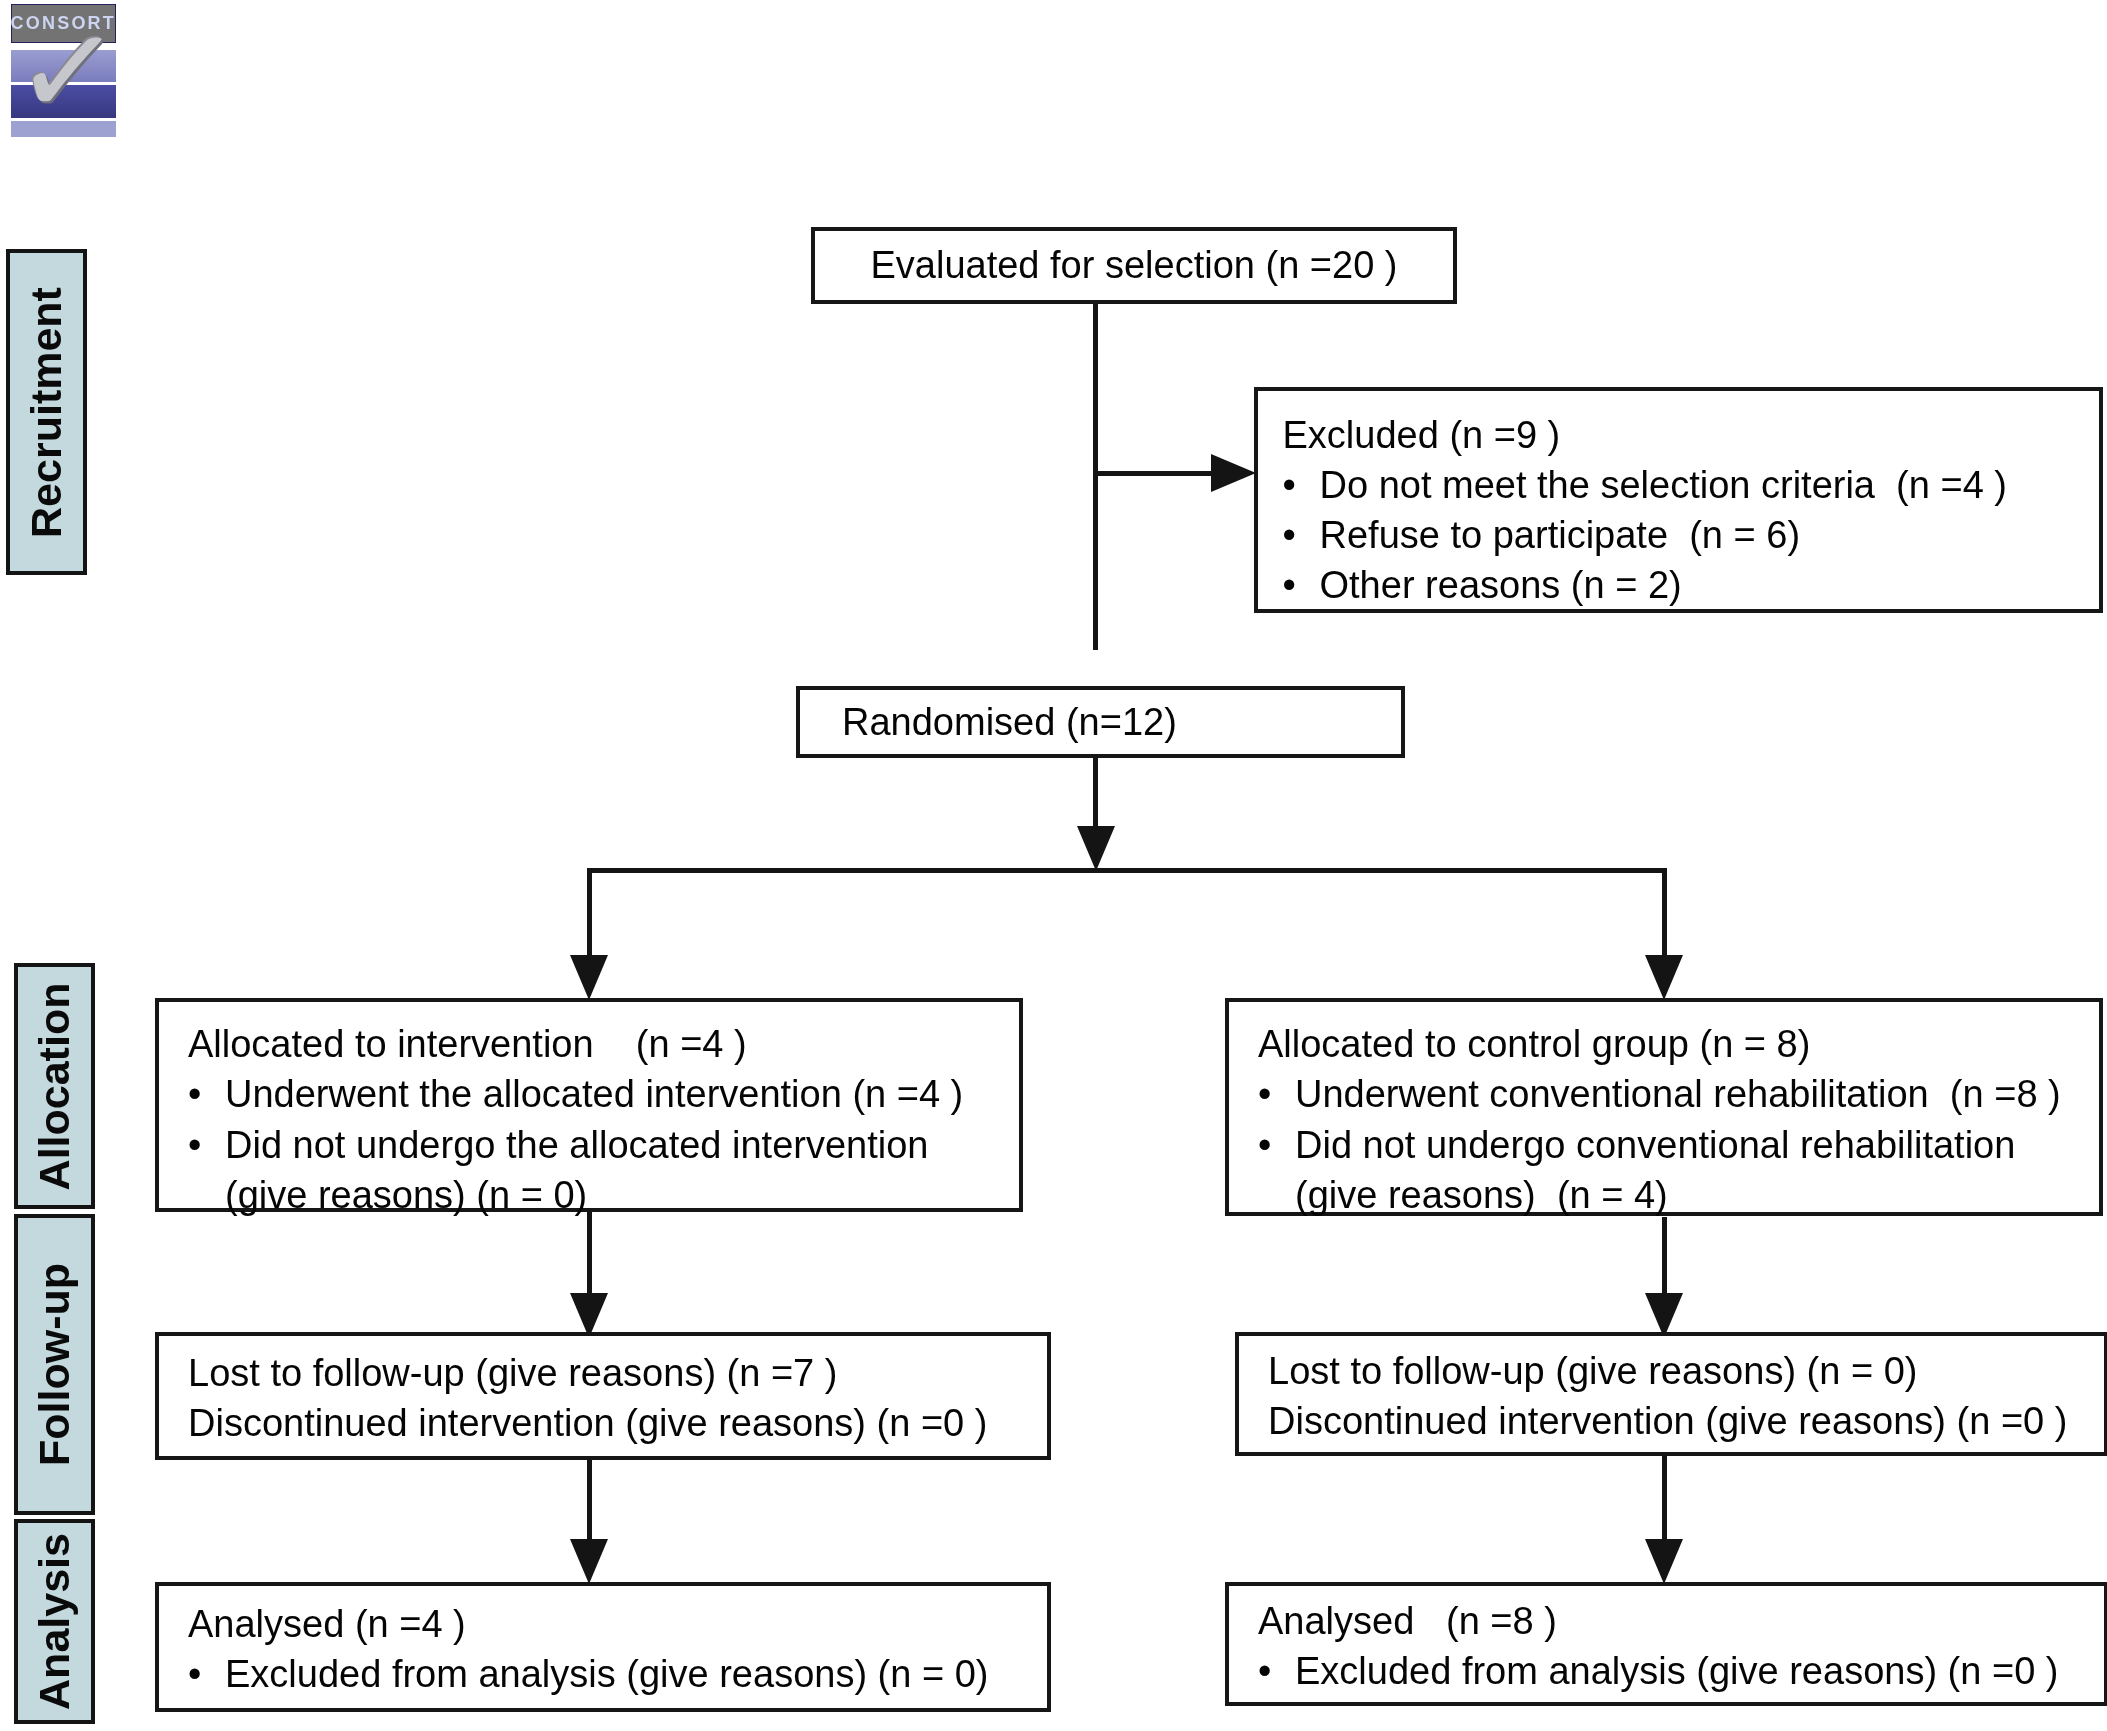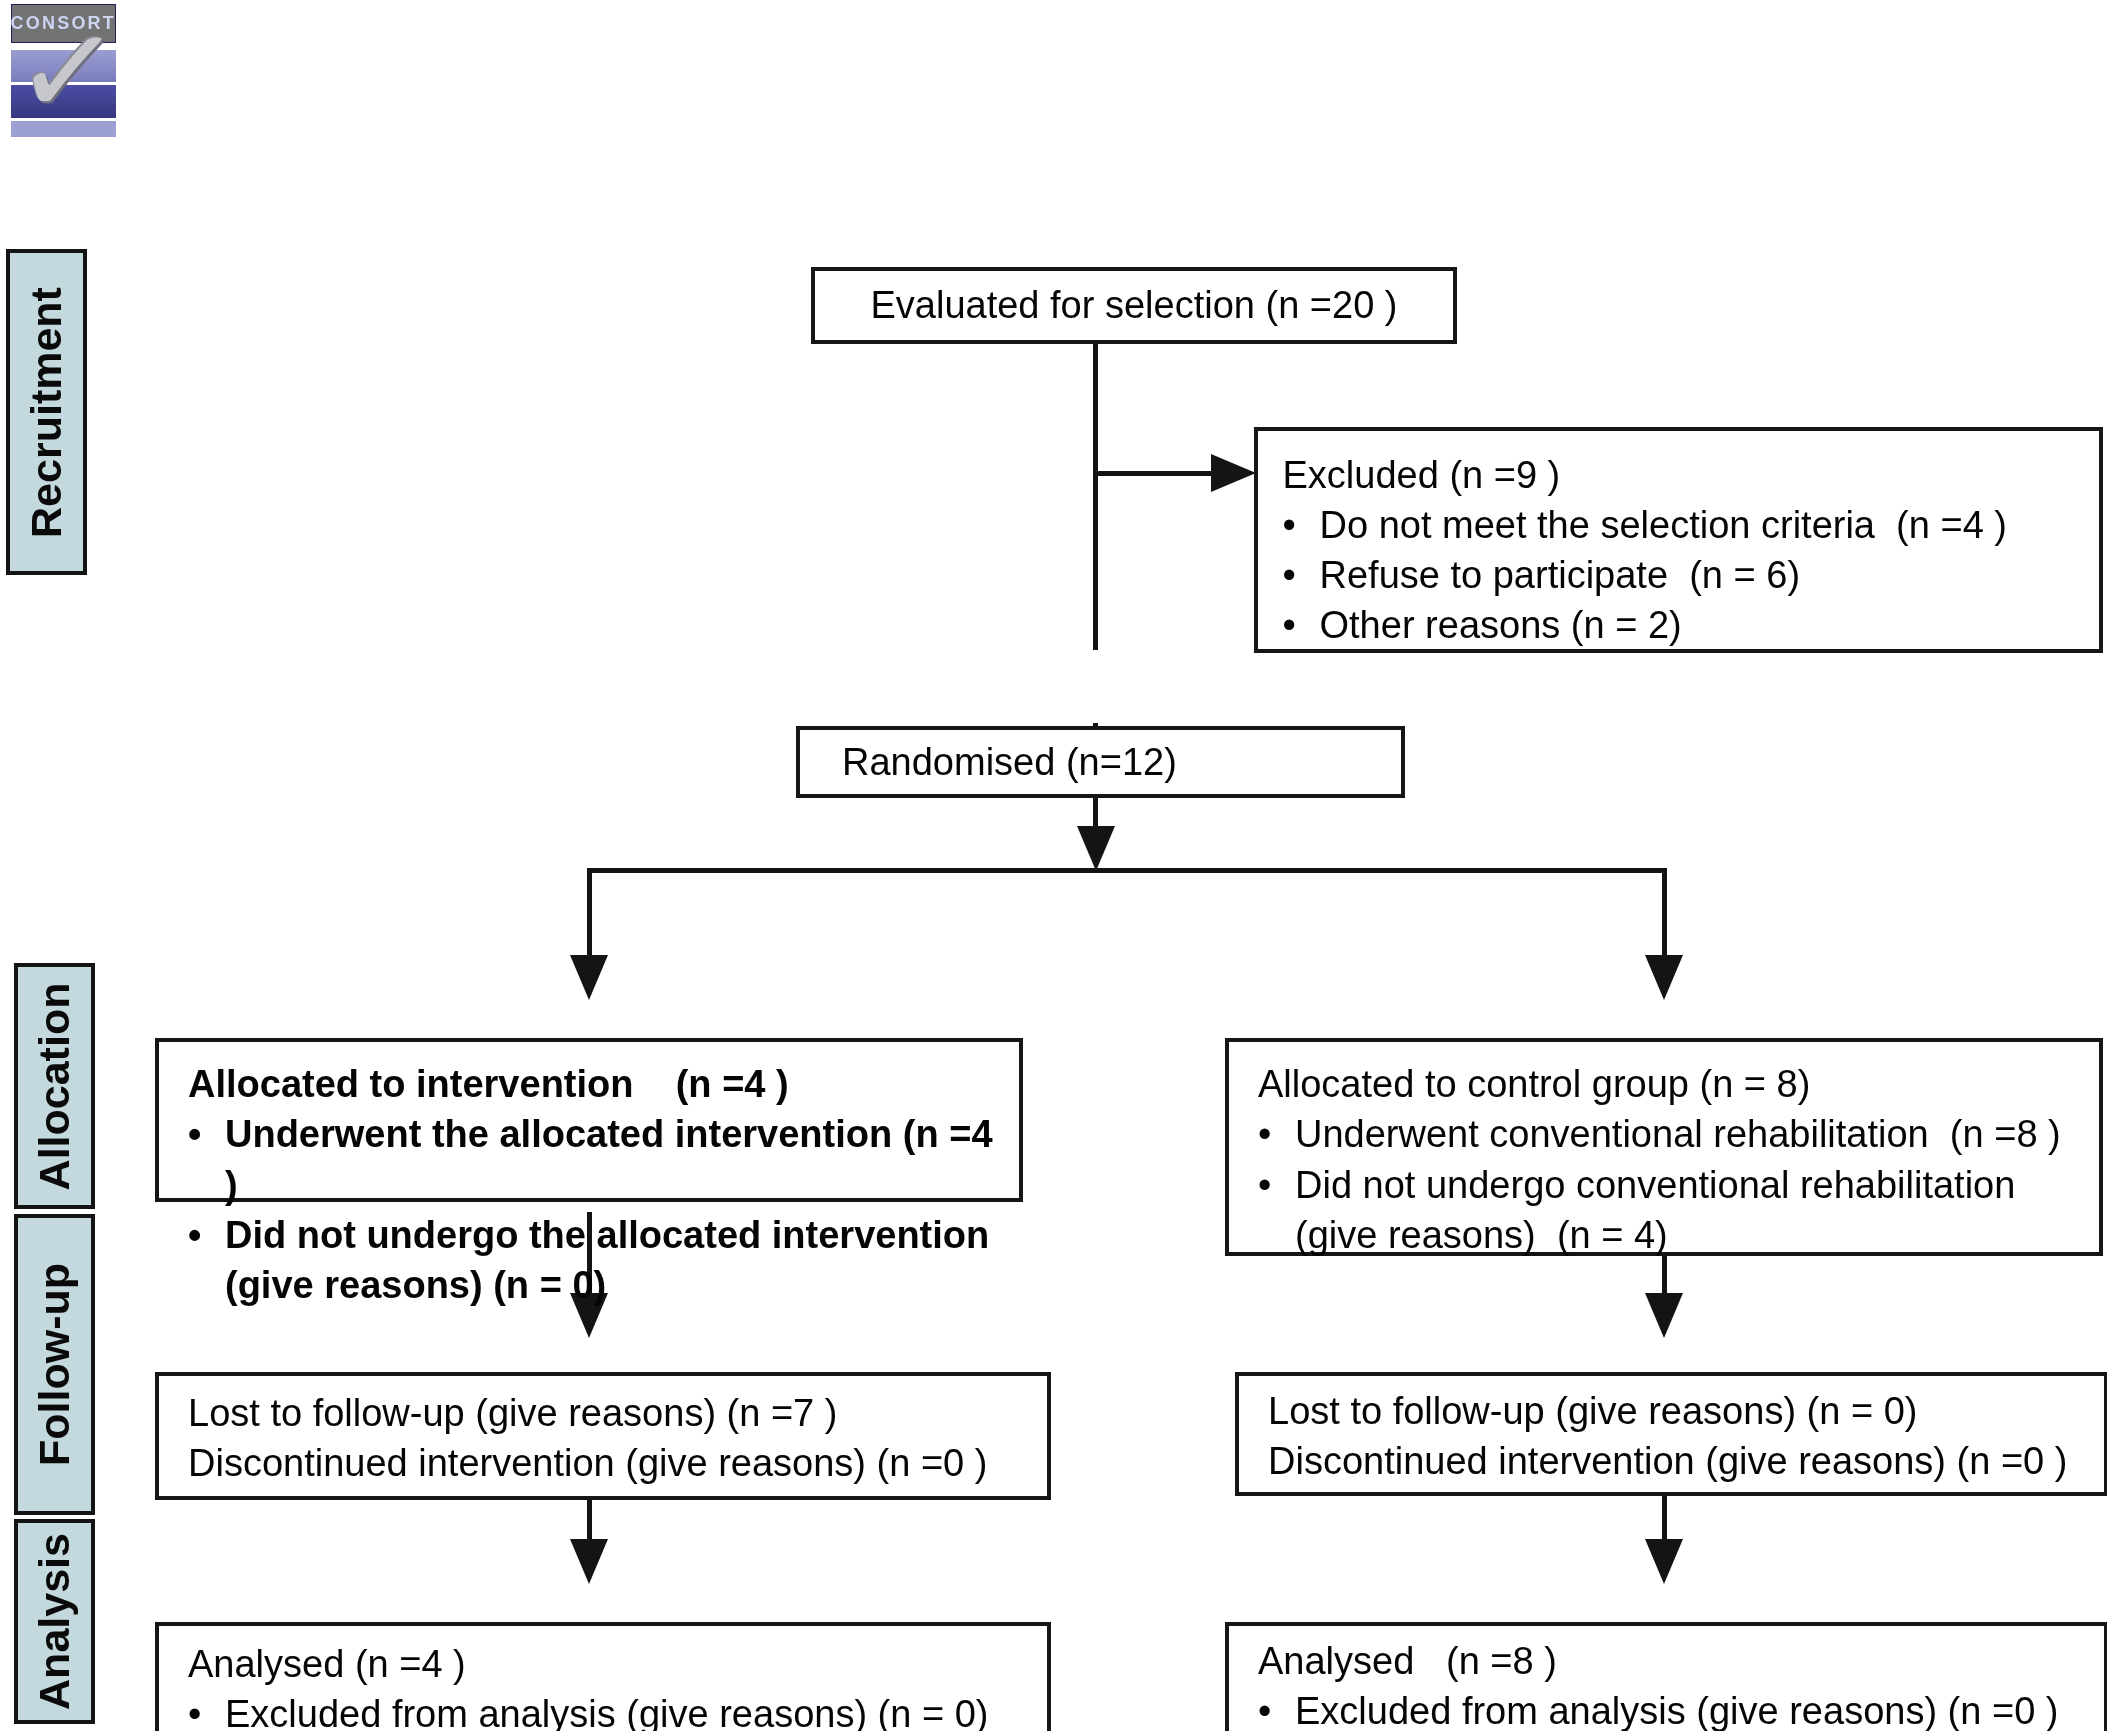--- a/index.html
+++ b/index.html
@@ -3,21 +3,21 @@
 <meta charset="utf-8">
 <style>
   html,body{margin:0;padding:0;background:#ffffff;}
   #canvas{
     position:relative;width:2108px;height:1731px;background:#ffffff;overflow:hidden;
     font-family:"Liberation Sans","DejaVu Sans",sans-serif;color:#0a0a0a;
   }
   
   .node{
     position:absolute;background:#ffffff;border:4.3px solid #161616;box-sizing:border-box;
-    font-size:38px;line-height:1.32;color:#050505;margin-top:40px;
+    font-size:38px;line-height:1.32;color:#050505;
   }
   .node .title{white-space:pre-wrap;}
   .brow{display:flex;align-items:flex-start;}
   .bdot{flex:0 0 37px;text-align:left;}
   .btxt{white-space:pre-wrap;}
   .plain{white-space:pre-wrap;}
   
   .stage{
     position:absolute;background:#c3d9dd;border:4.3px solid #141414;box-sizing:border-box;
     display:flex;align-items:center;justify-content:center;
@@ -112,21 +112,21 @@
     <div class="brow">
       <span class="bdot">•</span>
       <span class="btxt">Other reasons (n = 2)</span>
     </div>
   </div>
 
   <div class="node" style="left:796px;top:686px;width:609px;height:72px;display:flex;align-items:center;padding-left:42px;">
     <div class="plain">Randomised (n=12)</div>
   </div>
 
-  <div class="node" style="left:155px;top:998px;width:868px;height:164px;padding:17.3px 10px 0 29px;font-weight:bold;">
+  <div class="node" style="left:155px;top:998px;width:868px;height:214px;padding:17.3px 10px 0 29px;">
     <div class="title">Allocated to intervention    (n =4 )</div>
     <div class="brow">
       <span class="bdot">•</span>
       <span class="btxt">Underwent the allocated intervention (n =4 )</span>
     </div>
     <div class="brow">
       <span class="bdot">•</span>
       <span class="btxt">Did not undergo the allocated intervention
 (give reasons) (n = 0)</span>
     </div>

